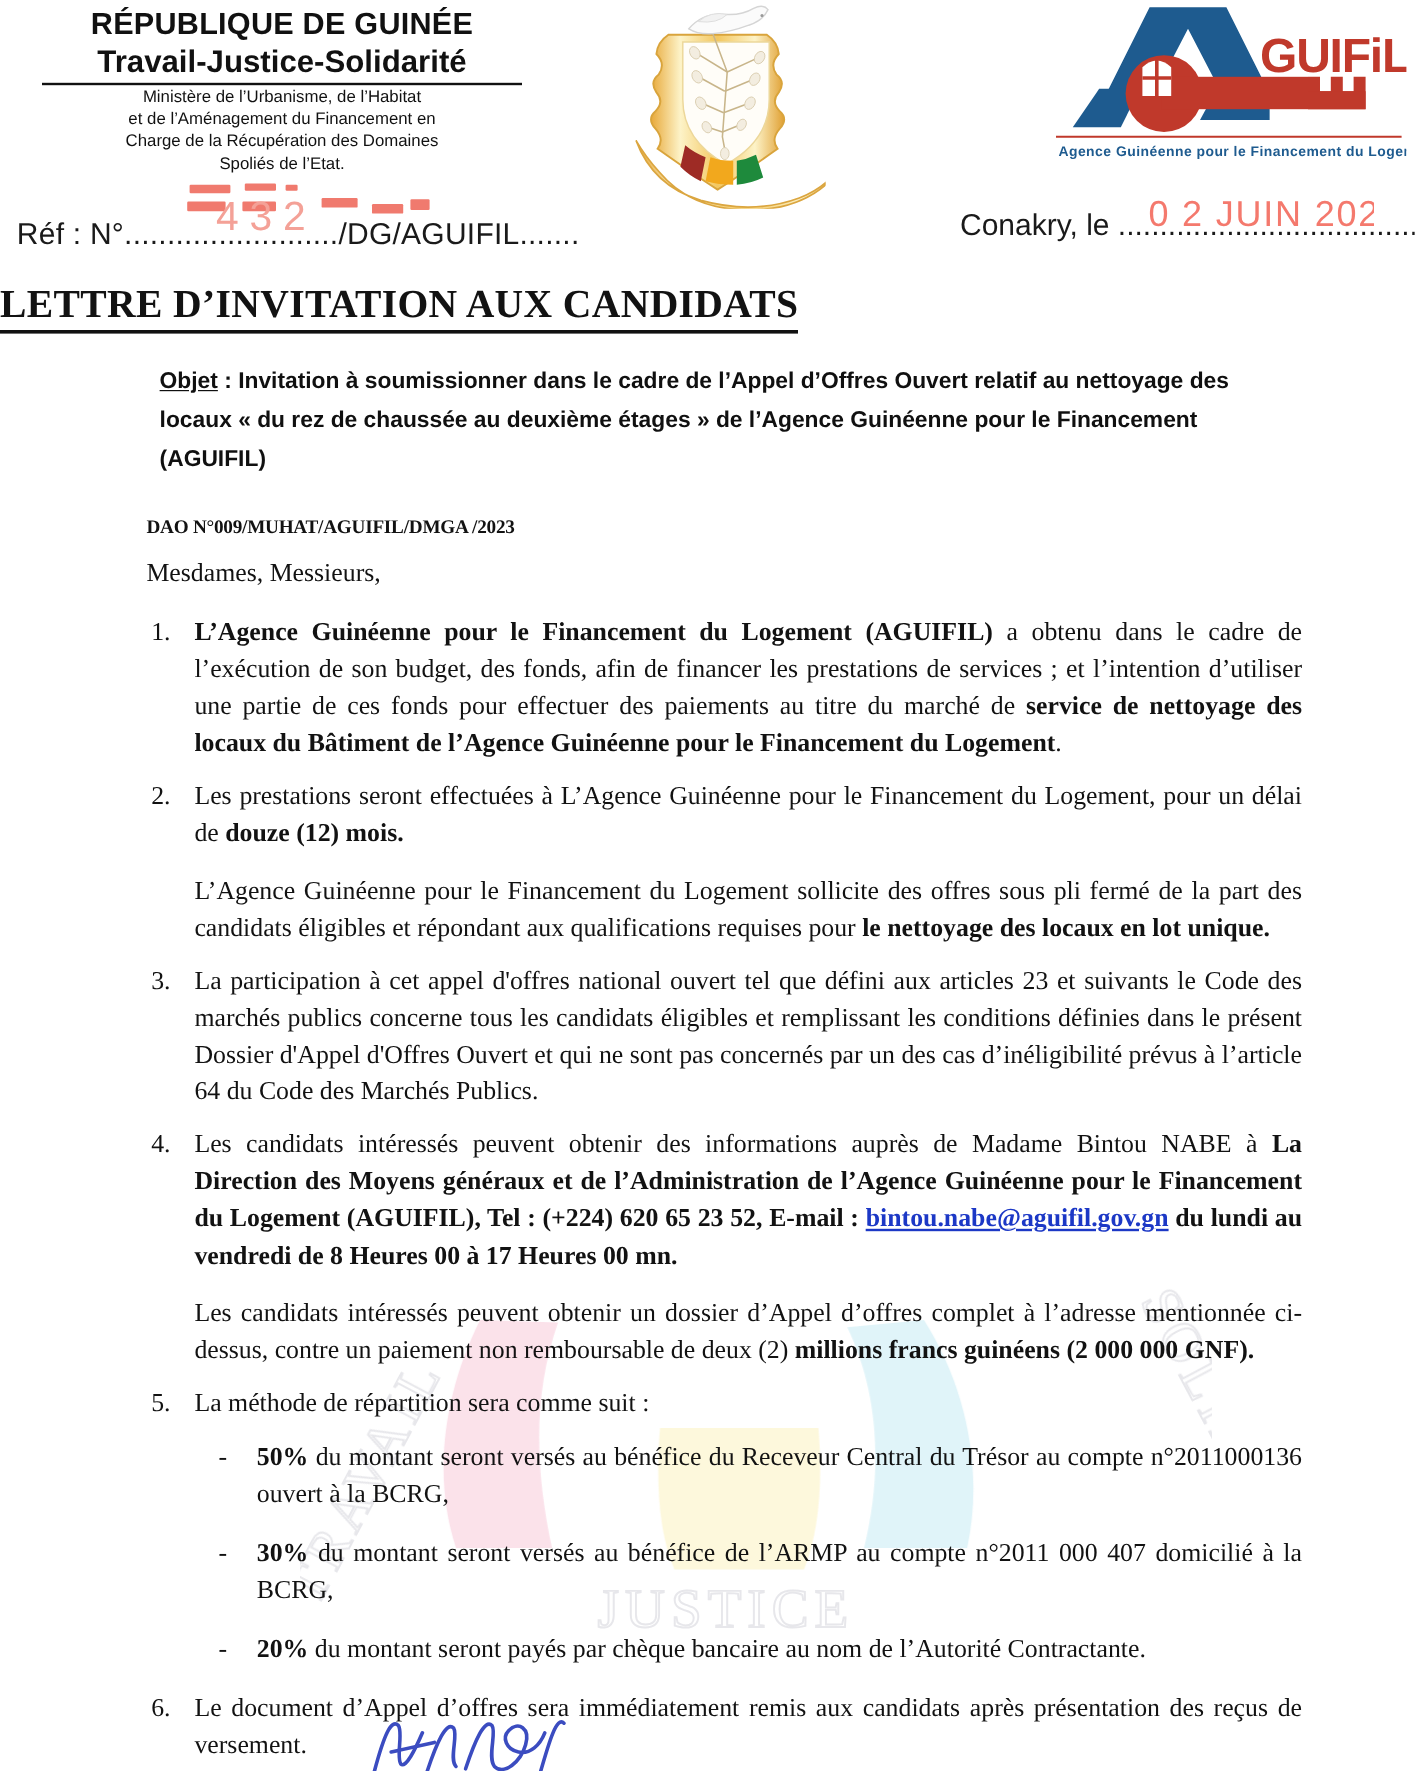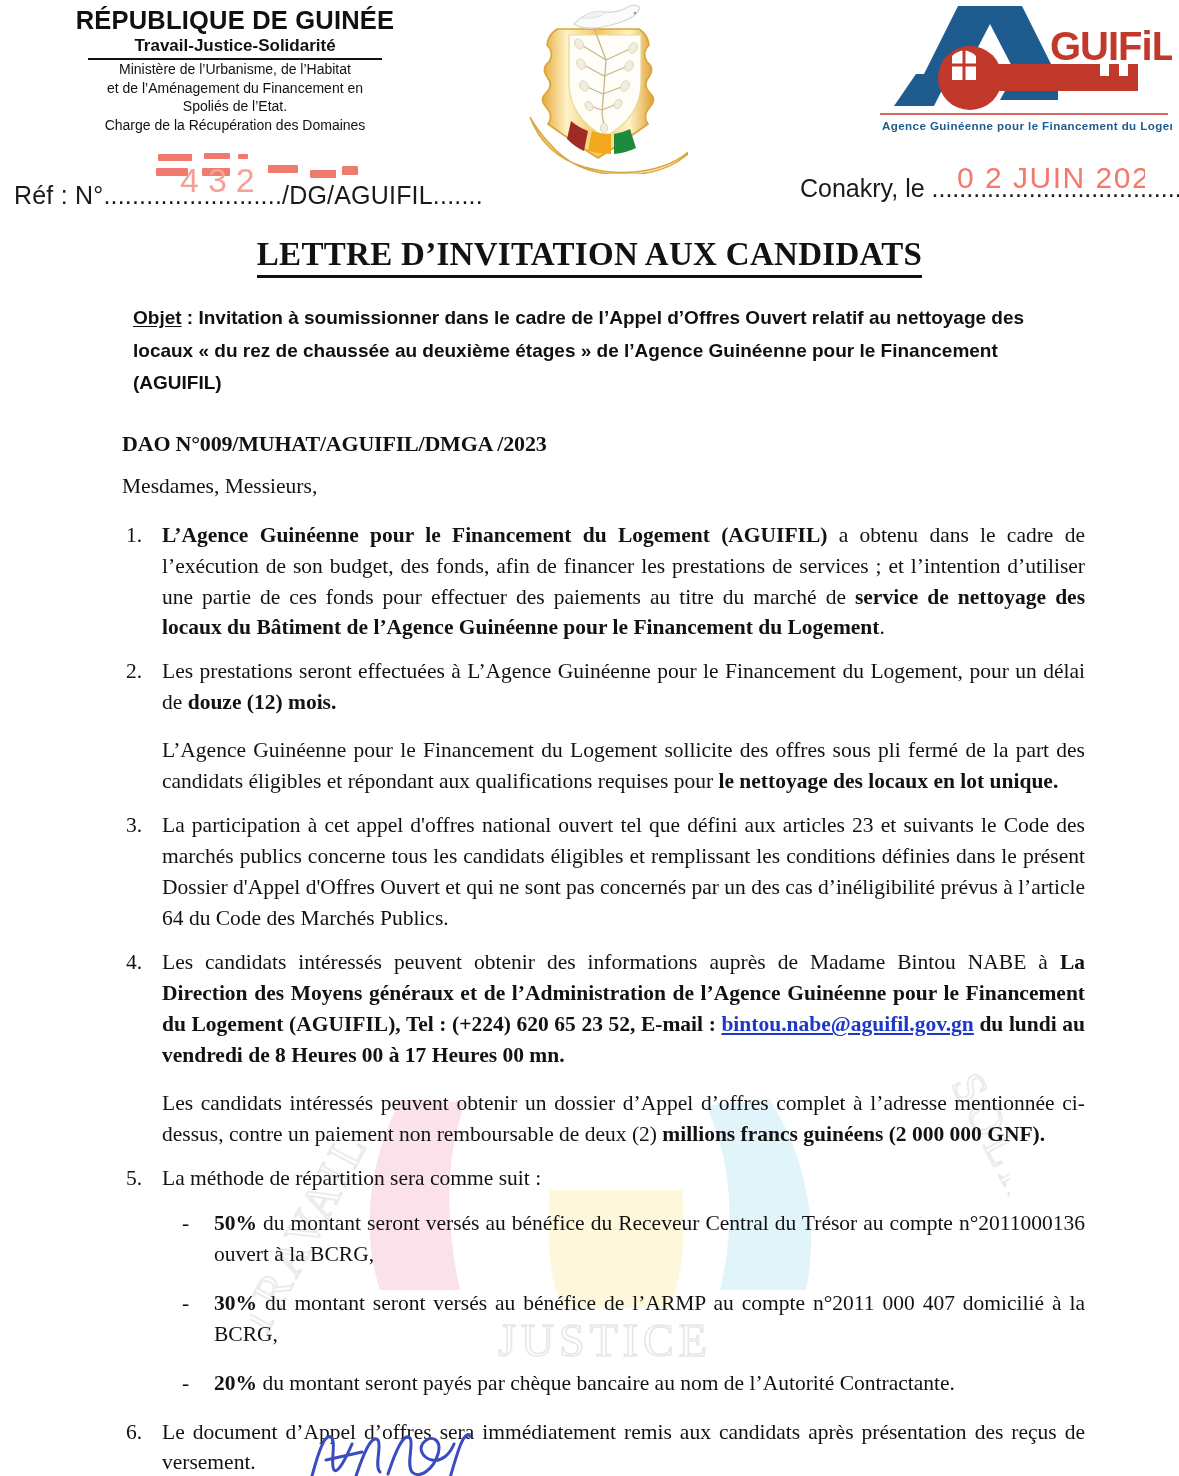--- a/index.html
+++ b/index.html
@@ -47,21 +47,21 @@
     font-family: "Liberation Sans", "DejaVu Sans", sans-serif;
     color: #111;
   }
   .ministry .rep {
     font-size: 25.5px;
     font-weight: 700;
     letter-spacing: .2px;
     line-height: 1.12;
   }
   .ministry .devise {
-    font-size: 17px;
+    font-size: 26px;
     font-weight: 600;
     line-height: 1.2;
     display: inline-block;
     border-bottom: 2.5px solid #111;
     padding: 0 46px 2px 46px;
     margin-top: 1px;
   }
   .ministry .mline {
     font-size: 14px;
     font-weight: 400;
@@ -123,21 +123,21 @@
     height: 38px;
     z-index: 3;
     pointer-events: none;
   }
 
   
   .doc-title {
     position: absolute;
     left: 0; top: 236px;
     width: 1179px;
-    text-align: center;
+    text-align: left;
     font-size: 33px;
     font-weight: 700;
     letter-spacing: .3px;
     z-index: 2;
   }
   .doc-title span {
     border-bottom: 3px solid #111;
     padding-bottom: 3px;
   }
 
@@ -162,21 +162,21 @@
     left: 120px;
     top: 428px;
     width: 965px;
     z-index: 2;
     font-size: 21.5px;
     line-height: 1.44;
     text-align: justify;
   }
   .dao {
     font-weight: 700;
-    font-size: 22px;
+    font-size: 16px;
     letter-spacing: -.2px;
     margin: 0 0 11px 2px;
   }
   .salut {
     margin: 0 0 18px 2px;
     font-size: 21.5px;
   }
   ol.items {
     list-style: none;
     margin: 0;
@@ -259,22 +259,22 @@
     </svg>
   </div>
 
   <div class="header">
 
     <div class="ministry">
       <div class="rep">RÉPUBLIQUE DE GUINÉE</div>
       <div class="devise">Travail-Justice-Solidarité</div>
       <div class="mline">Ministère de l’Urbanisme, de l’Habitat</div>
       <div class="mline">et de l’Aménagement du Financement en</div>
+      <div class="mline">Charge de la Récupération des Domaines</div>
       <div class="mline">Spoliés de l’Etat.</div>
-      <div class="mline">Charge de la Récupération des Domaines</div>
     </div>
 
     <div class="refline">Réf : N°........................./DG/AGUIFIL.......</div>
 
     <svg class="ref-stamp" viewBox="0 0 240 46" xmlns="http://www.w3.org/2000/svg">
       <g fill="#f07a6e">
         <rect x="38" y="2" width="34" height="7" rx="1"></rect>
         <rect x="84" y="1" width="26" height="6" rx="1"></rect>
         <rect x="118" y="2" width="10" height="5" rx="1"></rect>
         <rect x="36" y="16" width="32" height="8" rx="1"></rect>

